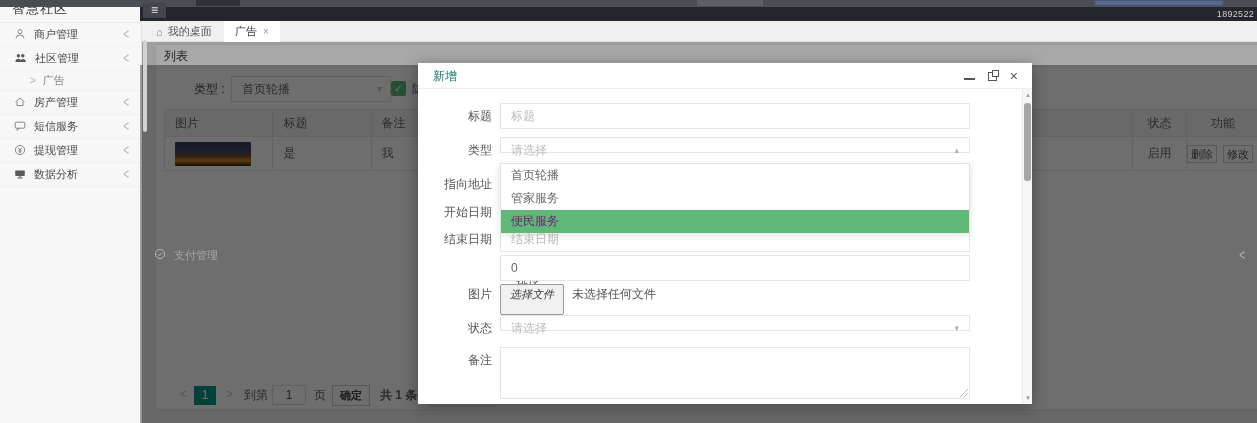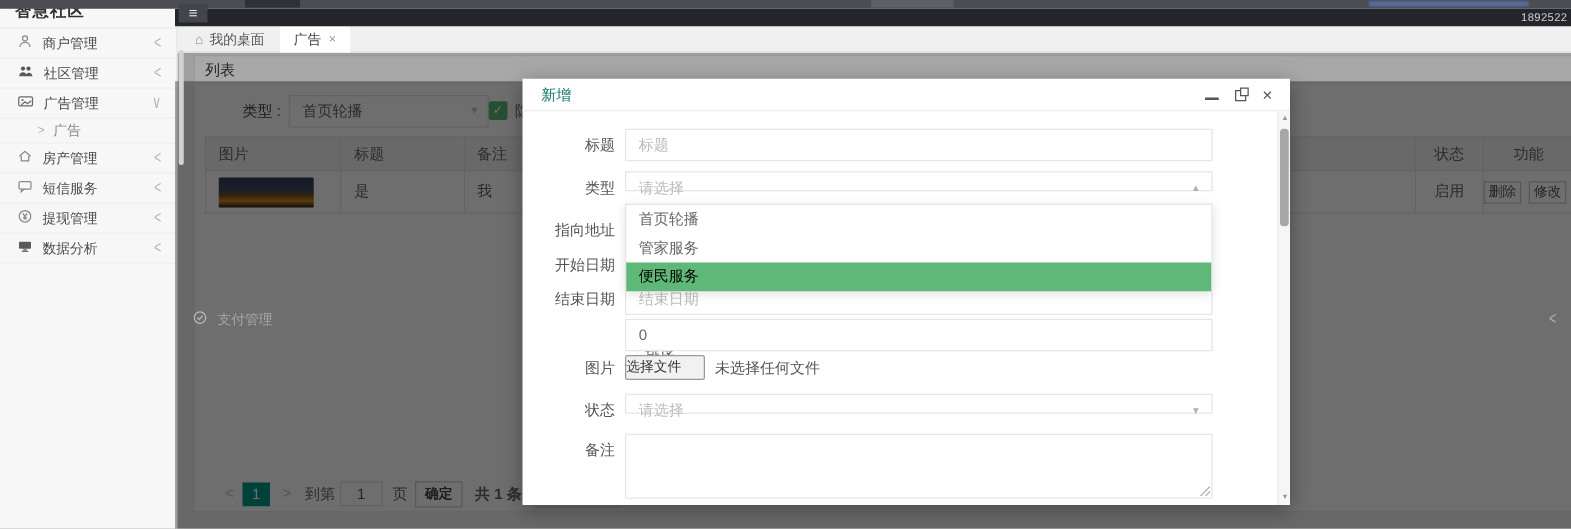--- a/index.html
+++ b/index.html
@@ -14,21 +14,21 @@
   .smudge-light { position:absolute; left:697px; top:0; width:66px; height:6px; background:rgba(255,255,255,.10); z-index:41; }
 
   
   .app-header { position:absolute; left:140px; top:7px; width:1117px; height:14px; background:#24262b; z-index:30;text-decoration:underline; }
   .phone { position:absolute; right:3px; top:0; height:14px; line-height:14px; color:#cfcfcf; font-size:9px; letter-spacing:.3px; }
   .hamburger { position:absolute; left:143px; top:3px; width:23px; height:15px; background:#42454c; color:#ececec;
                text-align:center; line-height:14px; font-size:12px; z-index:45; cursor:pointer; }
 
   
   .sidebar { position:absolute; left:0; top:0; width:142px; height:423px; background:#f7f7f7; border-right:1px solid #e4e4e4; z-index:8; }
-  .logo { position:absolute; left:12px; top:0; height:17px; line-height:17px; font-size:13px; font-weight:bold; color:#2e2e2e; letter-spacing:1px; }
+  .logo { position:absolute; left:12px; top:0; height:17px; line-height:17px; font-size:13px; font-weight:normal; color:#2e2e2e; letter-spacing:1px; }
   .menu { position:absolute; left:0; top:22px; width:100%; border-top:1px solid #ececec; }
   .mi { height:24px; display:flex; align-items:center; gap:8px; padding:0 12px 0 14px; border-bottom:1px solid #f0f0f0; color:#4a4a4a; font-size:11px; cursor:pointer; }
   .mi .chev { margin-left:auto; color:#b5b5b5; font-size:10px; transform:scaleY(1.4); }
   .mi.dim { color:#a6a6a6; }
   .mi svg { flex:0 0 auto; }
   .sub { height:20px; display:flex; align-items:center; gap:7px; padding-left:30px; border-bottom:1px solid #f0f0f0; color:#8a8a8a; font-size:11px; cursor:pointer; }
   .side-scroll { position:absolute; left:143px; top:40px; width:4px; height:92px; background:#d2d2d2; border-radius:2px; z-index:26; }
 
   
   .tabbar { position:absolute; left:140px; top:21px; width:1117px; height:21px; background:#f0f0f0; border-bottom:1px solid #e2e2e2; z-index:6; }
@@ -90,24 +90,24 @@
   .m-input { position:absolute; left:82px; width:470px; height:26px; border:1px solid #e6e6e6; font-size:12px; color:#666; padding-left:10px;
              font-family:"Liberation Sans","DejaVu Sans",sans-serif; outline:none; }
   .m-input::placeholder { color:#bcbcbc; }
   .m-select { position:absolute; left:82px; width:470px; height:16px; border:1px solid #e6e6e6; background:#fff; cursor:pointer; }
   .m-select .ph { position:absolute; left:10px; top:0; line-height:24px; color:#bcbcbc; }
   .m-select .arr { position:absolute; right:10px; top:0; line-height:24px; color:#b0b0b0; font-size:9px; }
 
   .dropdown { position:absolute; left:82px; top:100px; width:470px; height:70px; background:#fff; border:1px solid #e4e4e4;
               box-shadow:0 2px 8px rgba(0,0,0,.12); z-index:5; }
   .opt { height:23px; line-height:23px; padding-left:10px; color:#666; cursor:pointer; }
-  .opt.sel { background:#5FB878; color:#000000; }
-
-  .file-btn { position:absolute; left:82px; width:64px; height:20px; line-height:18px; background:#f1f1f1;
-              border:1px solid #9a9a9a; border-radius:2px; color:#333; font-size:11px; cursor:pointer; }
+  .opt.sel { background:#5FB878; color:#701a75; }
+
+  .file-btn { position:absolute; left:82px; width:64px; height:31px; line-height:18px; text-align:center; background:#f1f1f1;
+              border:1px solid #9a9a9a; border-radius:2px; color:#333; font-size:11px; cursor:pointer;font-style:italic; }
   .file-status { position:absolute; left:154px; line-height:20px; color:#555; }
 
   .m-textarea { position:absolute; left:82px; top:284px; width:470px; height:52px; border:1px solid #e6e6e6; resize:none; outline:none;
                 font-family:"Liberation Sans","DejaVu Sans",sans-serif; font-size:12px; color:#666; }
   .resize-grip { position:absolute; left:540px; top:324px; width:10px; height:10px;
                  background:repeating-linear-gradient(135deg,transparent 0 2px,#bbb 2px 3px); clip-path:polygon(100% 0,100% 100%,0 100%); }
 
   .m-scroll { position:absolute; right:0; top:26px; width:10px; bottom:0; background:#f6f6f6; border-left:1px solid #ececec; }
   .m-scroll .up   { position:absolute; top:3px; left:1px; width:8px; text-align:center; font-size:6px; color:#999; }
   .m-scroll .thumb{ position:absolute; top:14px; left:1px; width:7px; height:78px; background:#a6a6a6; border-radius:3px; cursor:pointer; }
@@ -138,29 +138,20 @@
         <span class="chev">&lt;</span>
       </div>
       <div class="mi">
         <span><svg width="13" height="12" viewBox="0 0 13 12" fill="#5a5a5a">
               <circle cx="4.4" cy="3.8" r="1.7"></circle>
               <circle cx="8.8" cy="3.8" r="1.7"></circle>
               <path d="M1.4 10c0-2 1.4-3.2 3-3.2S7.4 8 7.4 10zM6.6 10c.2-1.7 1.2-2.9 2.6-2.9 1.5 0 2.6 1.1 2.8 2.9z"></path>
             </svg></span>
         <span>社区管理</span>
         <span class="chev">&lt;</span>
-      </div>
-      <div class="mi">
-        <span><svg width="13" height="12" viewBox="0 0 13 12" fill="none" stroke="#6a6a6a">
-              <rect x="1" y="2.4" width="11" height="7.2" rx="1"></rect>
-              <circle cx="4" cy="5" r="0.9" fill="#6a6a6a" stroke="none"></circle>
-              <path d="M3 9l3-2.6 2 1.6 3-2.4"></path>
-            </svg></span>
-        <span>广告管理</span>
-        <span class="chev">∨</span>
       </div>
       <div class="sub">
         <span style="color:#b0b0b0;font-size:10px;">&gt;</span>
         <span>广告</span>
       </div>
       <div class="mi">
         <span><svg width="12" height="12" viewBox="0 0 12 12" fill="none" stroke="#8a8a8a">
               <path d="M1.5 6L6 2l4.5 4"></path>
               <path d="M3 5.6v4h6v-4"></path>
             </svg></span>

